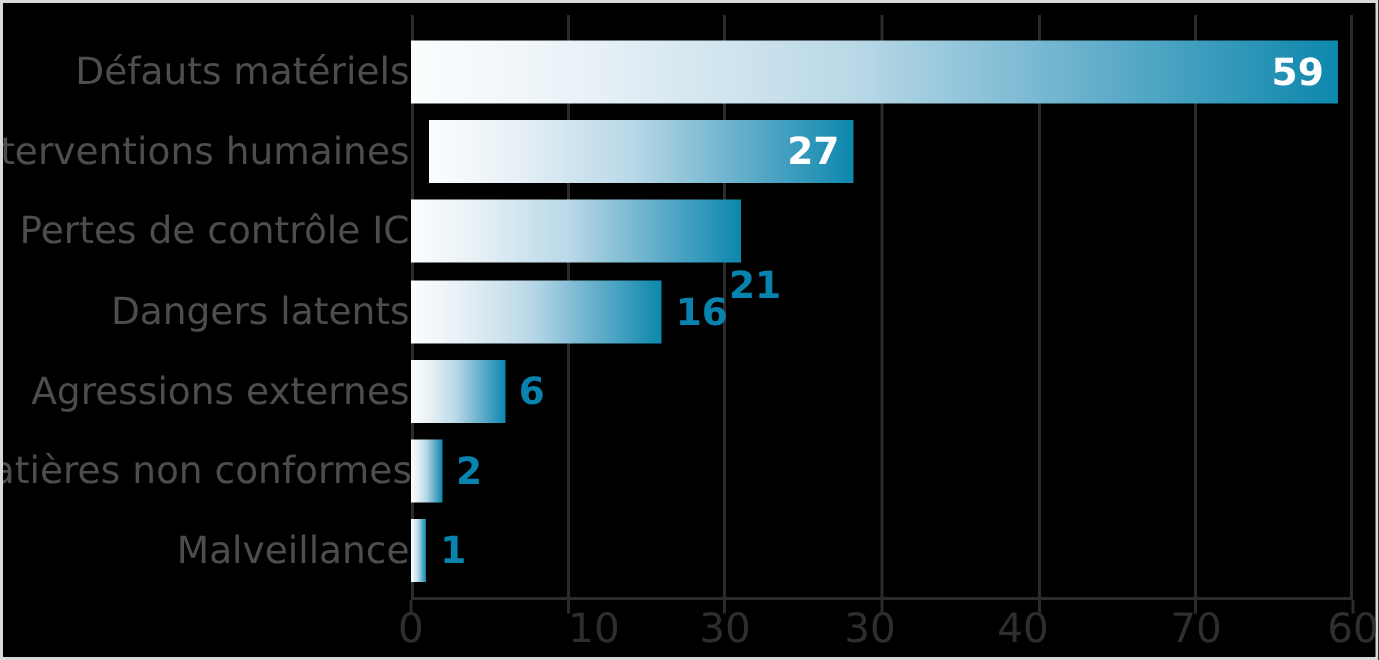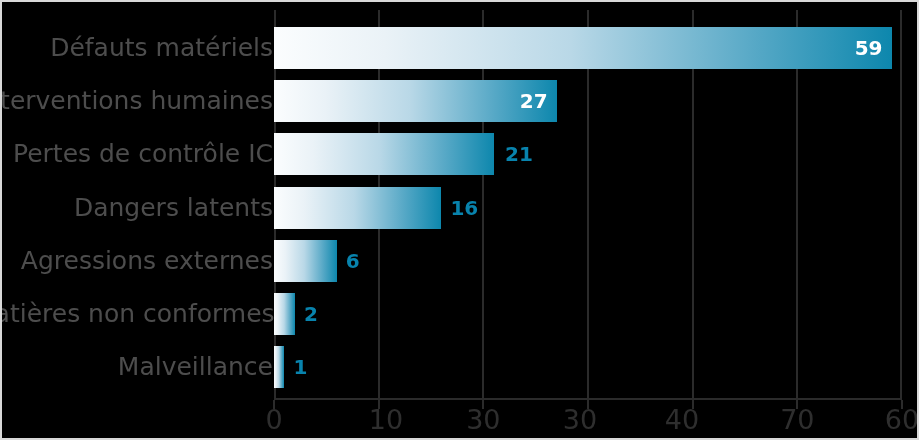--- a/index.html
+++ b/index.html
@@ -95,21 +95,21 @@
     position: absolute;
     left: 0;
     top: 0;
     height: 42px;
     background-image: linear-gradient(to right, #fbfdfe 0%, #eaf2f7 18%, #b9d8e7 48%, #56a8c6 78%, #0d87ad 100%);
   }
   .bar-value {
     position: absolute;
     top: 50%;
     transform: translateY(-50%);
-    font-size: 20px;
+    font-size: 25px;
     font-weight: bold;
     line-height: 1;
     white-space: nowrap;
     font-family: "DejaVu Sans", "Liberation Sans", sans-serif;
   }
   .bar-value.inside {
     color: #ffffff;
     right: 9px;
   }
   .bar-value.outside {
@@ -160,27 +160,27 @@
         <div class="gridline" style="left: 313px;"></div>
         <div class="gridline" style="left: 417.667px;"></div>
         <div class="gridline" style="left: 522.333px;"></div>
       </div>
     <div id="bars">
         <div class="bar-row" style="top: 17px; width: 628px;">
           <div class="bar" style="width: 617.533px;">
             <div class="bar-value inside">59</div>
           </div>
         </div>
-        <div class="bar-row" style="top: 70.2px; width: 628px;">
+        <div class="bar-row" style="top: 70.2px; width: 628px; margin-left: 12px;">
           <div class="bar" style="width: 282.6px;">
             <div class="bar-value inside">27</div>
           </div>
         </div>
         <div class="bar-row" style="top: 123.4px; width: 628px;">
-          <div class="bar-value outside" style="left: 231px;">21</div>
+          <div class="bar-value outside" style="left: 212px; margin-top: 36px;">21</div>
           <div class="bar" style="width: 219.8px;"></div>
         </div>
         <div class="bar-row" style="top: 176.6px; width: 731px;">
           <div class="bar-value outside" style="left: 176.467px;">16</div>
           <div class="bar" style="width: 167.467px;"></div>
         </div>
         <div class="bar-row" style="top: 229.8px; width: 628px;">
           <div class="bar-value outside" style="left: 71.8px;">6</div>
           <div class="bar" style="width: 62.8px;"></div>
         </div>
@@ -194,21 +194,21 @@
         </div>
       </div>
   </div>
 
   <div id="axis-line"></div>
 
   <div id="x-axis">
       <div class="tick-mark" style="left: 271px;"></div>
       <div class="tick-label" style="left: 232px; width: 80px;">0</div>
       <div class="tick-mark" style="left: 375.667px;"></div>
-      <div class="tick-label" style="left: 344px; width: 80px;">10</div>
+      <div class="tick-label" style="left: 354px; width: 80px;">10</div>
       <div class="tick-mark" style="left: 480.333px;"></div>
       <div class="tick-label" style="left: 441.333px; width: 80px;">30</div>
       <div class="tick-mark" style="left: 585px;"></div>
       <div class="tick-label" style="left: 538px; width: 80px;">30</div>
       <div class="tick-mark" style="left: 689.667px;"></div>
       <div class="tick-label" style="left: 640px; width: 80px;">40</div>
       <div class="tick-mark" style="left: 794.333px;"></div>
       <div class="tick-label" style="left: 755.333px; width: 80px;">70</div>
       <div class="tick-mark" style="left: 899px;"></div>
       <div class="tick-label" style="left: 860px; width: 80px;">60</div>

